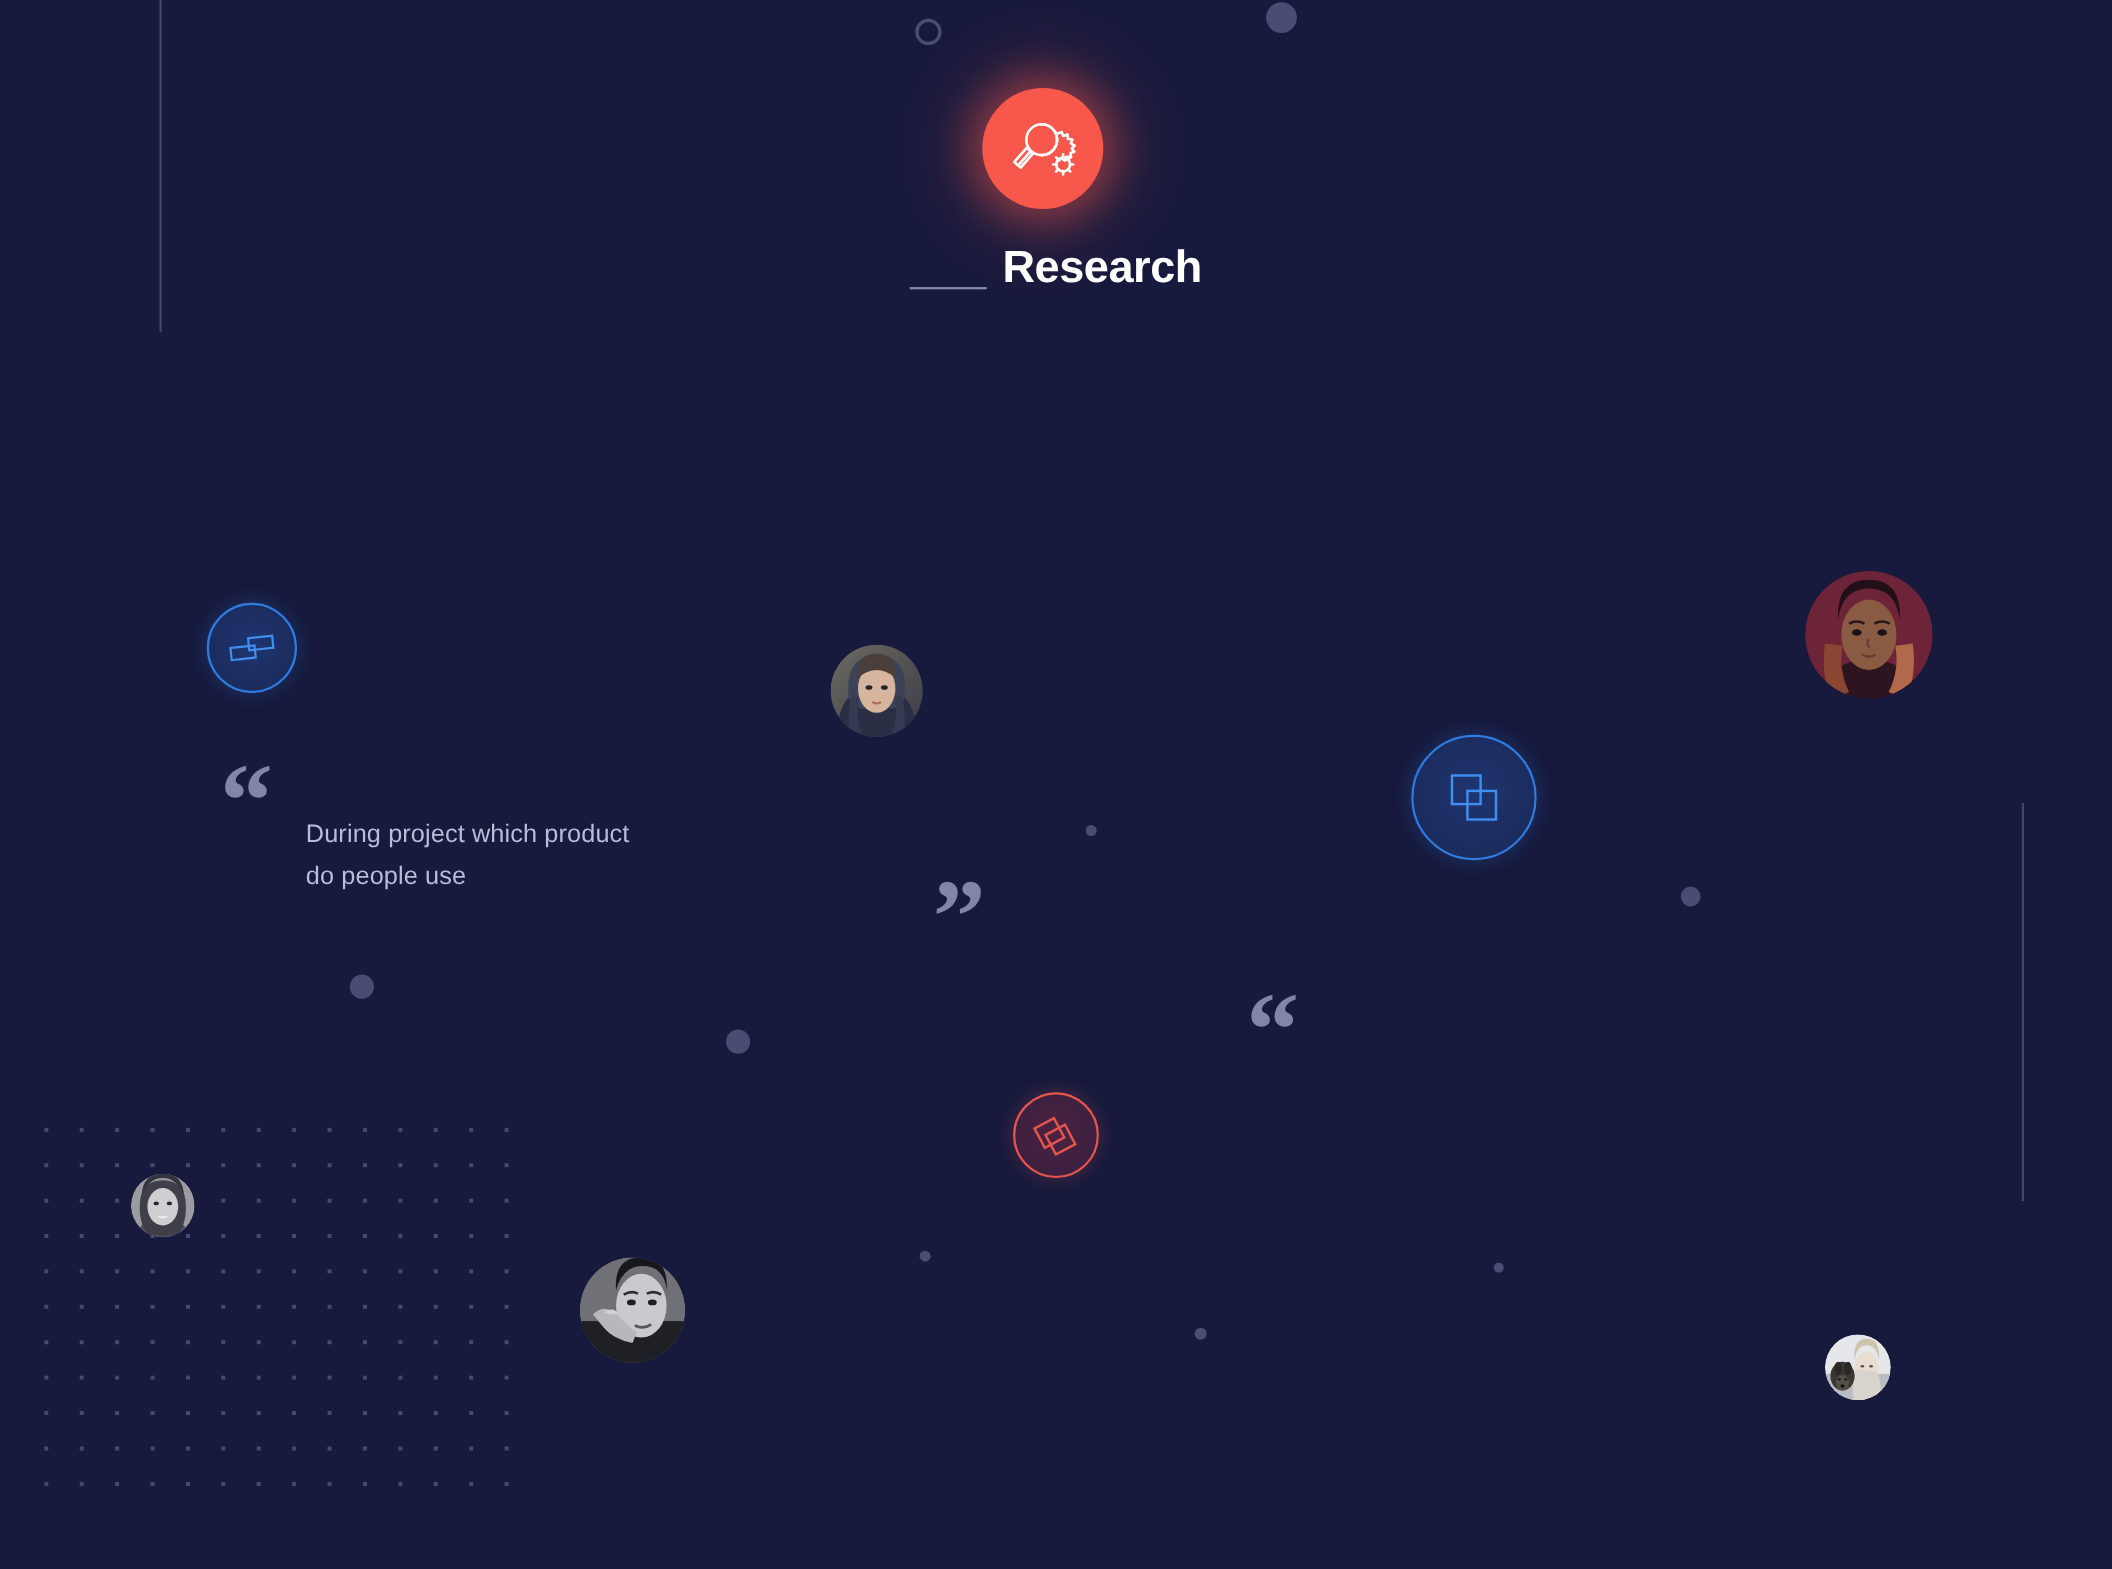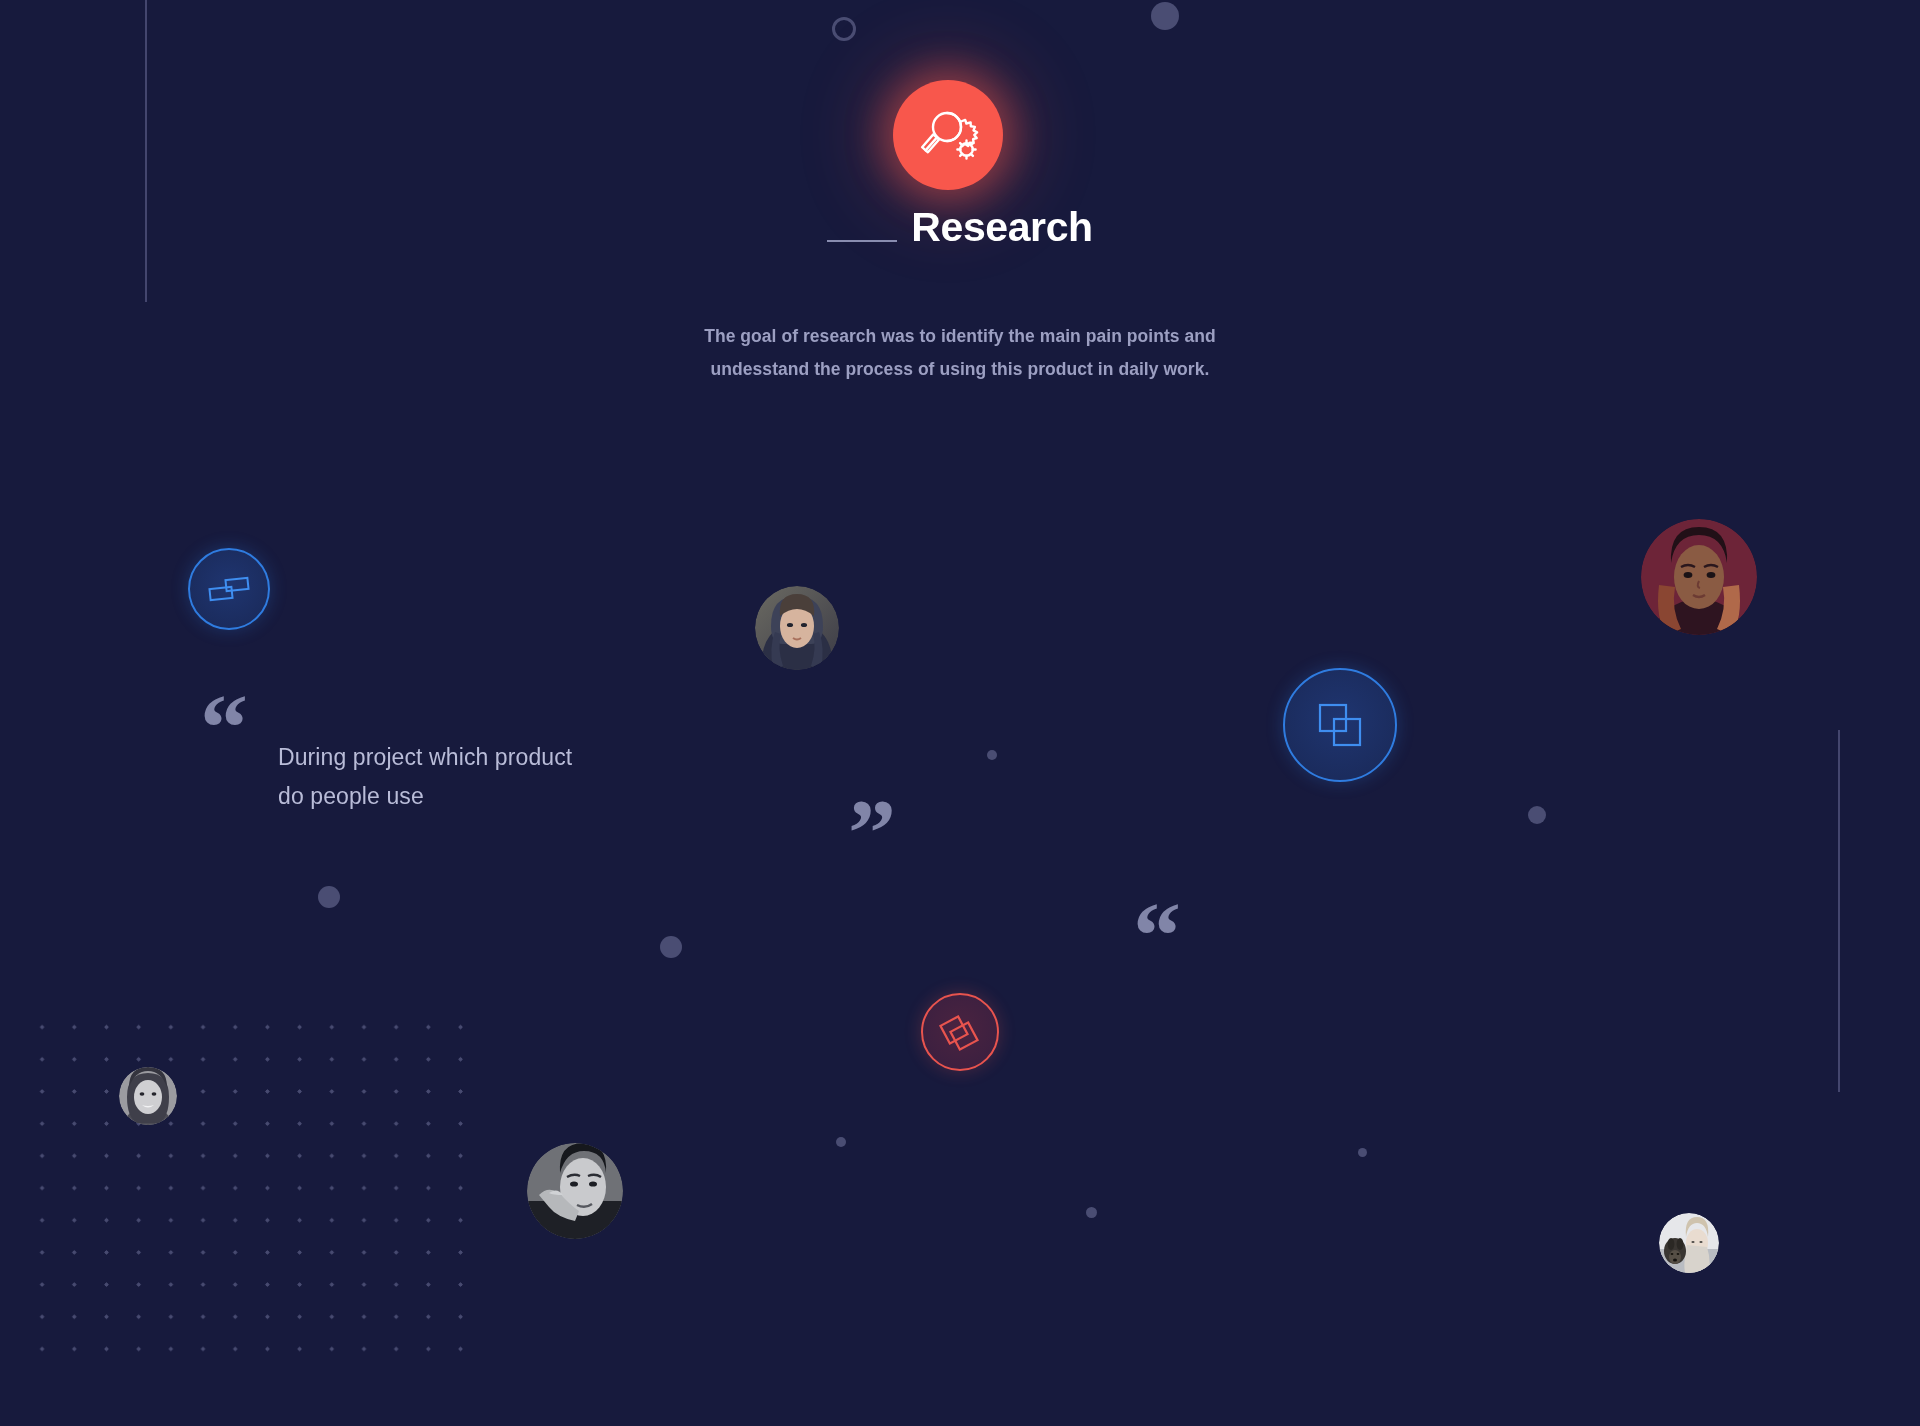--- a/index.html
+++ b/index.html
@@ -42,22 +42,22 @@
     width:110px; height:110px; border-radius:50%;
     background:#f8574c;
     display:flex; align-items:center; justify-content:center;
     box-shadow:0 0 34px 13px rgba(248,87,76,.40),
                0 0 72px 28px rgba(248,87,76,.17);
   }
   #research-badge svg { display:block; }
 
   
   #title-wrap {
-    position:absolute; left:0; top:207px; width:1920px;
-    display:flex; align-items:flex-start; justify-content:center;
+    position:absolute; left:0; top:222px; width:1920px;
+    display:flex; align-items:flex-end; justify-content:center;
   }
   #title-rule {
     width:70px; height:2px; background:#9ea2c4;
     margin-right:14px; margin-top:33px; opacity:.85;
   }
   #page-title {
     color:#ffffff; font-size:41px; font-weight:700;
     letter-spacing:-.4px; line-height:1;
   }
 
@@ -137,24 +137,20 @@
                M44.1 40.1 l2.1 2.1 M54.8 50.8 l2.1 2.1
                M56.9 40.1 l-2.1 2.1 M46.2 50.8 l-2.1 2.1"></path>
     </svg>
   </div>
 
   <div id="title-wrap">
     <div id="title-rule"></div>
     <h1 id="page-title">Research</h1>
   </div>
 
-  <div id="subtitle">
-    <div>The goal of research was to identify the main pain points and</div>
-    <div>undesstand the process of using this product in daily work.</div>
-  </div>
 
   <div class="quote-block" style="left:200px; top:680px; width:560px; height:190px;">
     <span class="quote-mark" style="left:0; top:0;">“</span>
     <div class="quote-text" style="position:absolute; left:78px; top:58px; width:480px;">During project which product
 do people use</div>
     <span class="quote-mark" style="left:648px; top:105px;">”</span>
   </div>
 
   <div class="quote-block" style="left:1133px; top:888px; width:620px; height:250px;">
     <span class="quote-mark" style="left:0; top:0;">“</span>

